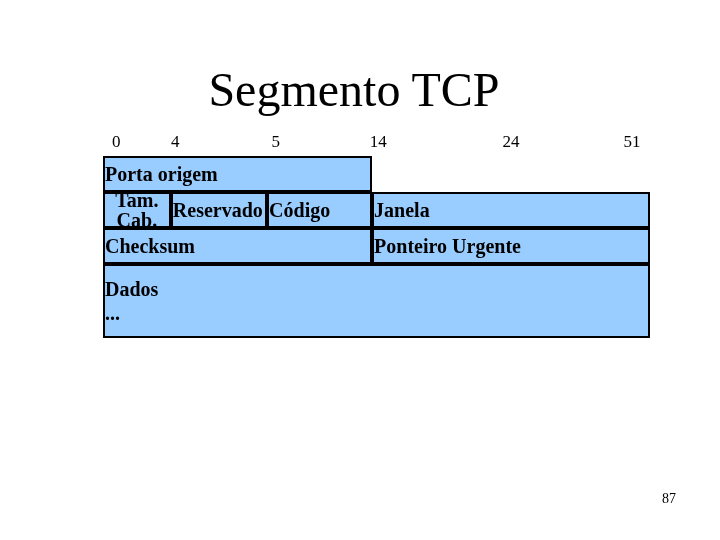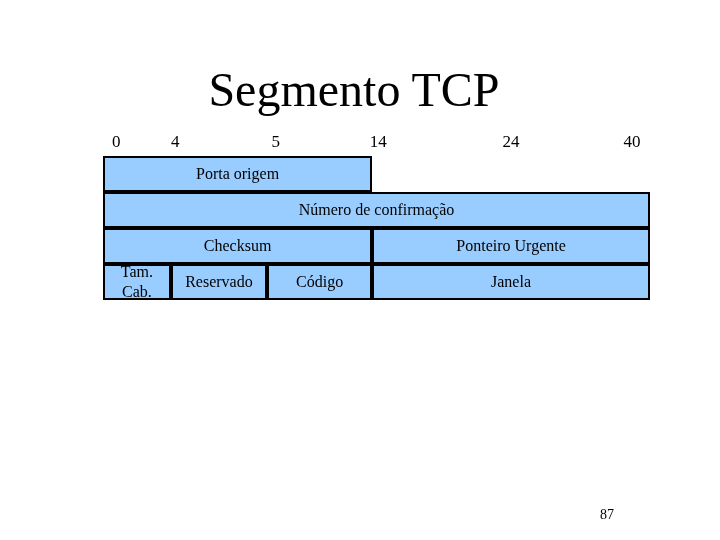--- a/index.html
+++ b/index.html
@@ -55,84 +55,85 @@
   }
   .seg-row.tall {
     height: 74px;
   }
   .seg-cell {
     box-sizing: border-box;
     background: var(--fill, #99CCFF);
     border: 2px solid var(--line, #000000);
     display: flex;
     flex-direction: column;
-    align-items: center;
+    align-items: flex-start;
     justify-content: center;
-    font-size: 16px;
+    font-size: 20px;
     line-height: 20px;
     text-align: center;
     overflow: hidden;
+    font-weight: bold;
   }
   .seg-cell .sub {
     margin-top: 4px;
   }
   .page-number {
     position: absolute;
-    left: 592px;
+    left: 654px;
     top: 491px;
     width: 30px;
     text-align: center;
     font-size: 14px;
-    margin-top: 16px;
   }
 </style>
 </head>
 <body>
 
 <div id="slide">
   <div class="slide-title">Segmento TCP</div>
 
   <div class="bit-ruler">
       <span class="ruler-label" style="left: 2.4%;">0</span>
       <span class="ruler-label" style="left: 13.2%;">4</span>
       <span class="ruler-label" style="left: 31.6%;">5</span>
       <span class="ruler-label" style="left: 50.3%;">14</span>
       <span class="ruler-label" style="left: 74.6%; text-align: right;">24</span>
-      <span class="ruler-label" style="left: 96.7%;">40</span>
+      <span class="ruler-label" style="left: 96.7%;">51</span>
     </div>
 
   <div class="seg-table">
       <div class="seg-row">
         <div class="seg-cell" style="width: 49.2%;">
           <span>Porta origem</span>
-        </div>
-      </div>
-      <div class="seg-row">
-        <div class="seg-cell" style="width: 100%;">
-          <span>Número de confirmação</span>
-        </div>
-      </div>
-      <div class="seg-row">
-        <div class="seg-cell" style="width: 49.2%;">
-          <span>Checksum</span>
-        </div>
-        <div class="seg-cell" style="width: 50.8%;">
-          <span>Ponteiro Urgente</span>
         </div>
       </div>
       <div class="seg-row">
         <div class="seg-cell" style="width: 12.4%;">
           <span>Tam. Cab.</span>
         </div>
         <div class="seg-cell" style="width: 17.6%;">
           <span>Reservado</span>
         </div>
         <div class="seg-cell" style="width: 19.2%;">
           <span>Código</span>
         </div>
         <div class="seg-cell" style="width: 50.8%;">
           <span>Janela</span>
         </div>
       </div>
+      <div class="seg-row">
+        <div class="seg-cell" style="width: 49.2%;">
+          <span>Checksum</span>
+        </div>
+        <div class="seg-cell" style="width: 50.8%;">
+          <span>Ponteiro Urgente</span>
+        </div>
+      </div>
+      <div class="seg-row tall">
+        <div class="seg-cell" style="width: 100%;">
+          <span>Dados</span>
+          <span class="sub">...</span>
+        </div>
+      </div>
     </div>
 
   <div class="page-number">87</div>
 </div>
 
 </body></html>

